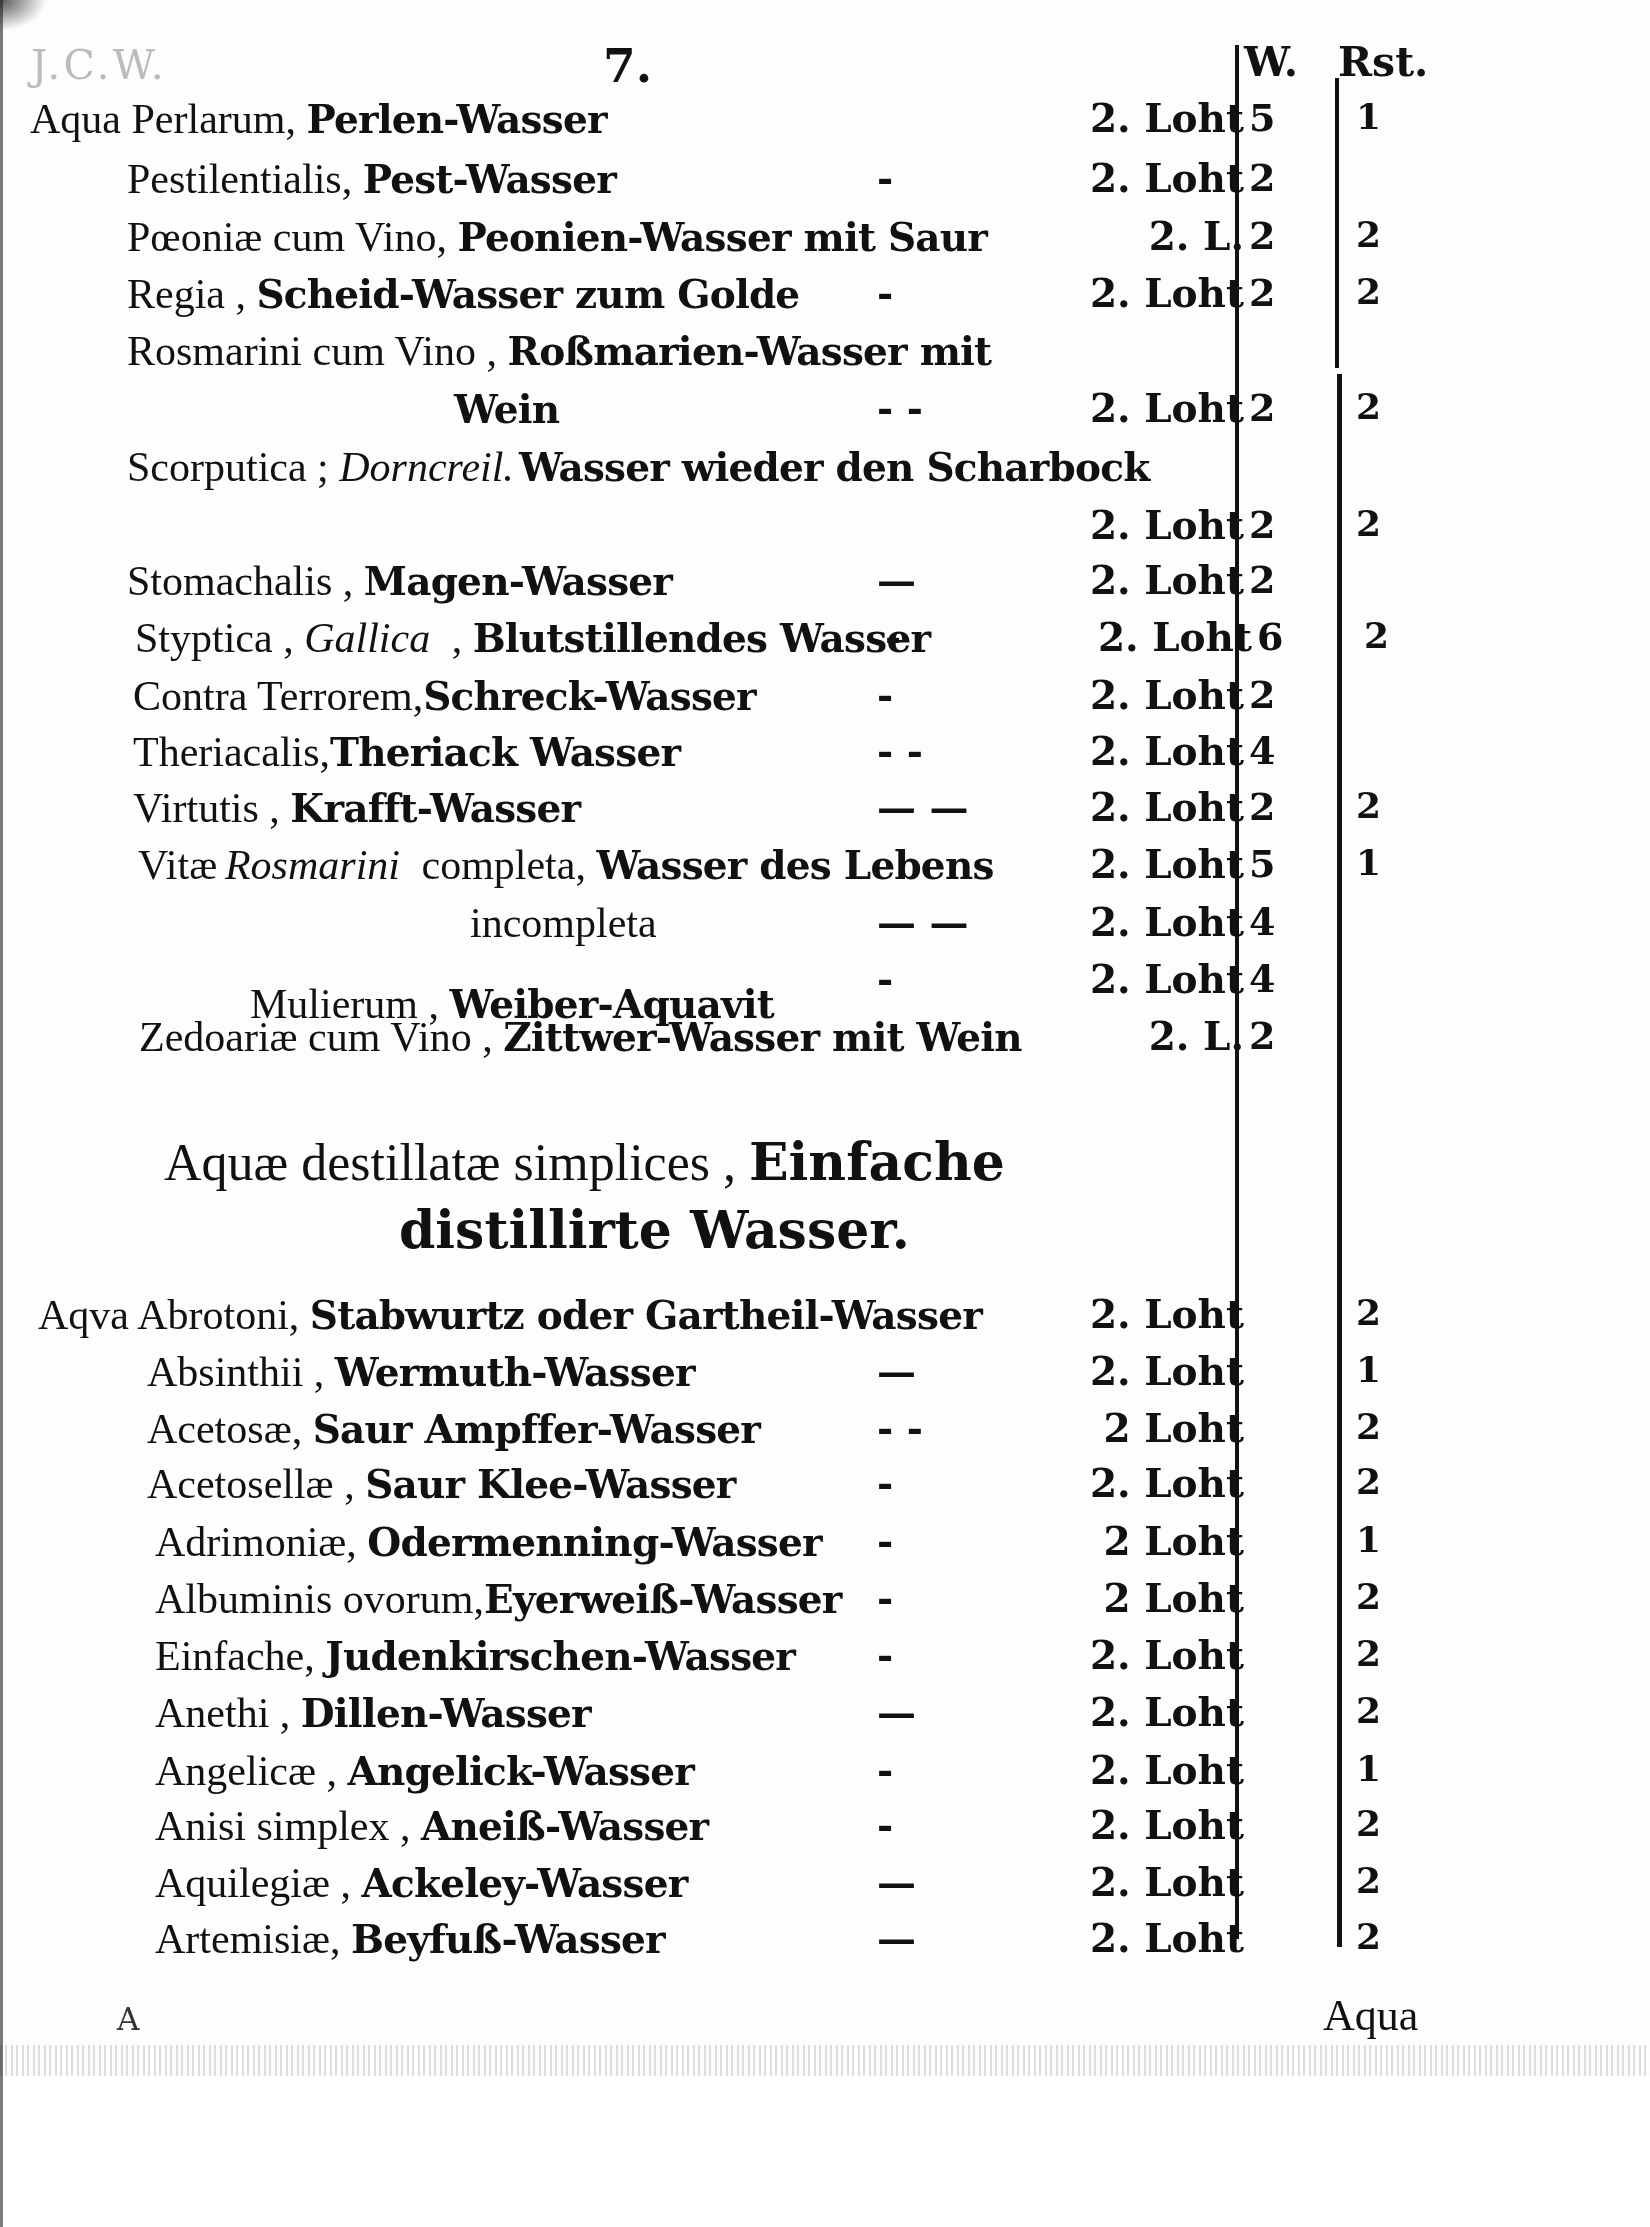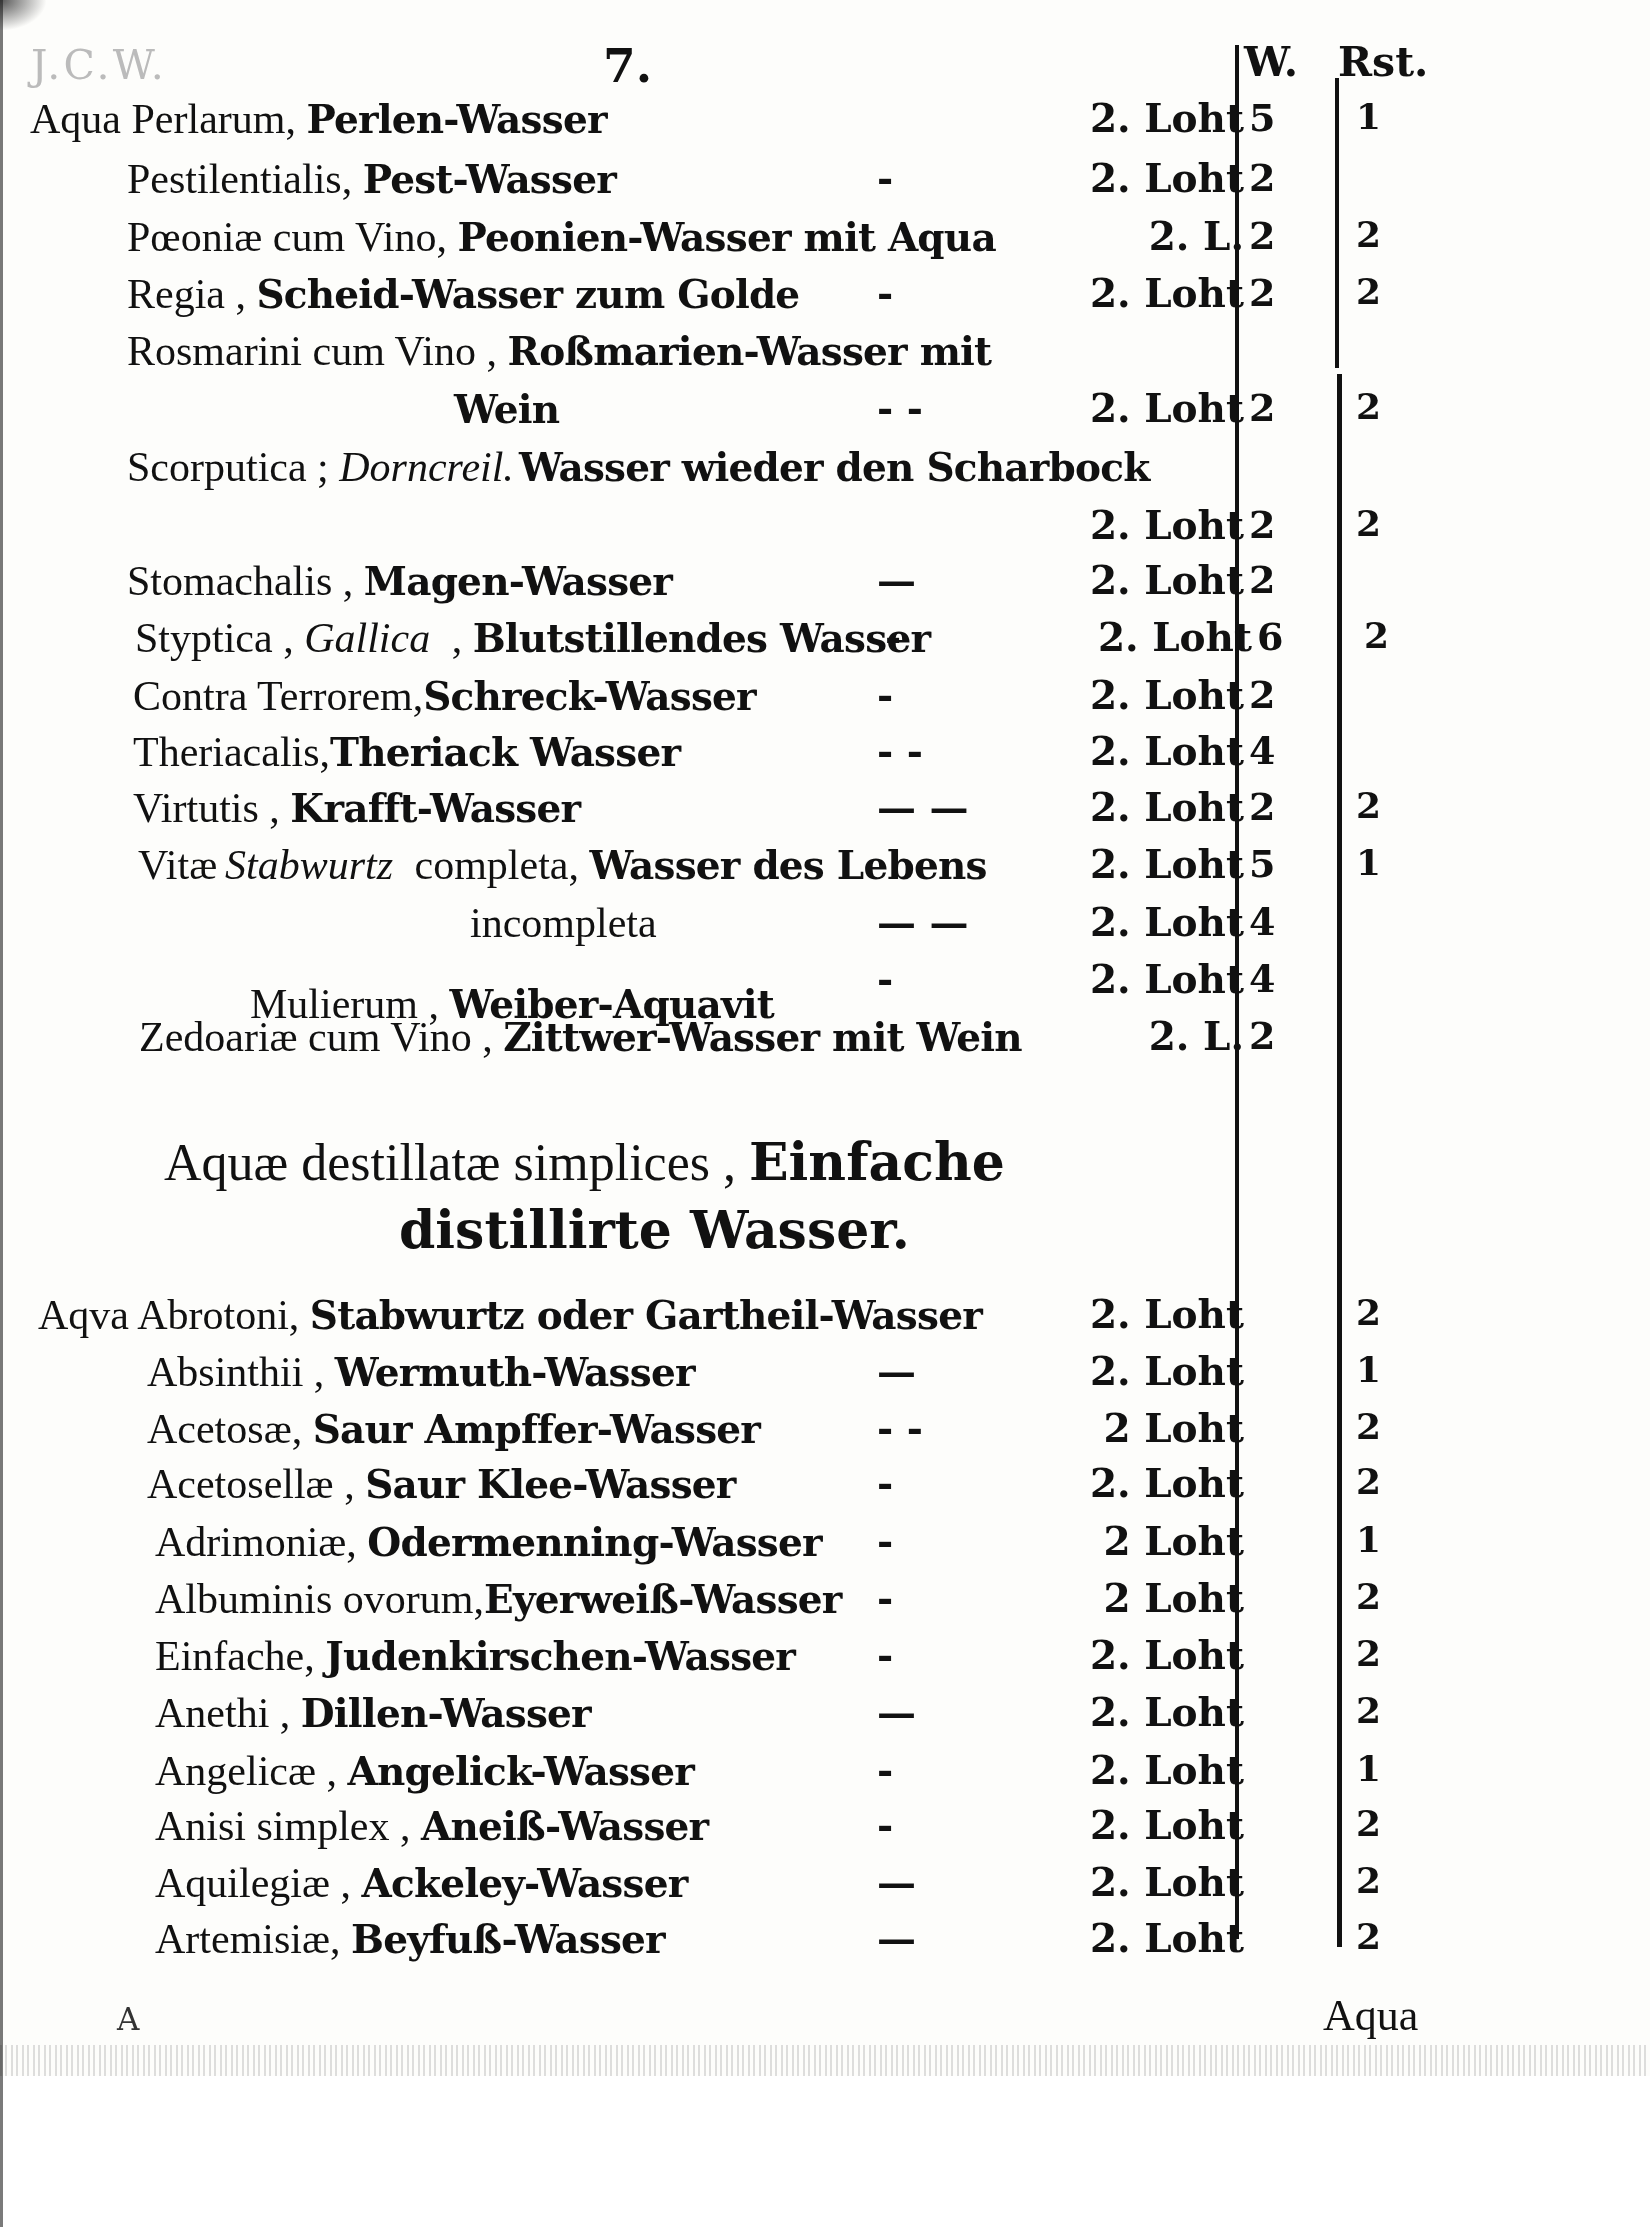--- a/index.html
+++ b/index.html
@@ -112,21 +112,21 @@
         <div class="r">1</div>
       </div>
       <div class="row" style="top: 155px;">
         <div class="latin" style="left: 127px;"><span>Pestilentialis</span><span>, </span><span class="german">Pest-Wasser</span></div>
         <div class="dash" style="left: 877px;">-</div>
         <div class="qty">2. Loht</div>
         <div class="w">2</div>
         <div class="r"></div>
       </div>
       <div class="row" style="top: 213px;">
-        <div class="latin" style="left: 127px;"><span>Pœoniæ cum Vino</span><span>, </span><span class="german">Peonien-Wasser mit Aqua</span></div>
+        <div class="latin" style="left: 127px;"><span>Pœoniæ cum Vino</span><span>, </span><span class="german">Peonien-Wasser mit Saur</span></div>
         <div class="qty">2. L.</div>
         <div class="w">2</div>
         <div class="r">2</div>
       </div>
       <div class="row" style="top: 270px; text-decoration: underline;">
         <div class="latin" style="left: 127px;"><span>Regia</span><span> , </span><span class="german">Scheid-Wasser zum Golde</span></div>
         <div class="dash" style="left: 877px;">-</div>
         <div class="qty">2. Loht</div>
         <div class="w">2</div>
         <div class="r">2</div>
@@ -185,21 +185,21 @@
         <div class="r"></div>
       </div>
       <div class="row" style="top: 784px;">
         <div class="latin" style="left: 133px;"><span>Virtutis</span><span> , </span><span class="german">Krafft-Wasser</span></div>
         <div class="dash" style="left: 877px;">— —</div>
         <div class="qty">2. Loht</div>
         <div class="w">2</div>
         <div class="r">2</div>
       </div>
       <div class="row" style="top: 841px;">
-        <div class="latin" style="left: 138px;"><span>Vitæ</span><i style="margin-right: 11px; margin-left: 7.8px;">Stabwurtz</i><span> completa</span><span>, </span><span class="german">Wasser des Lebens</span></div>
+        <div class="latin" style="left: 138px;"><span>Vitæ</span><i style="margin-right: 11px; margin-left: 7.8px;">Rosmarini</i><span> completa</span><span>, </span><span class="german">Wasser des Lebens</span></div>
         <div class="qty">2. Loht</div>
         <div class="w">5</div>
         <div class="r">1</div>
       </div>
       <div class="row" style="top: 899px;">
         <div class="latin" style="left: 470px;"><span>incompleta</span><span></span><span class="german"></span></div>
         <div class="dash" style="left: 877px;">— —</div>
         <div class="qty">2. Loht</div>
         <div class="w">4</div>
         <div class="r"></div>

